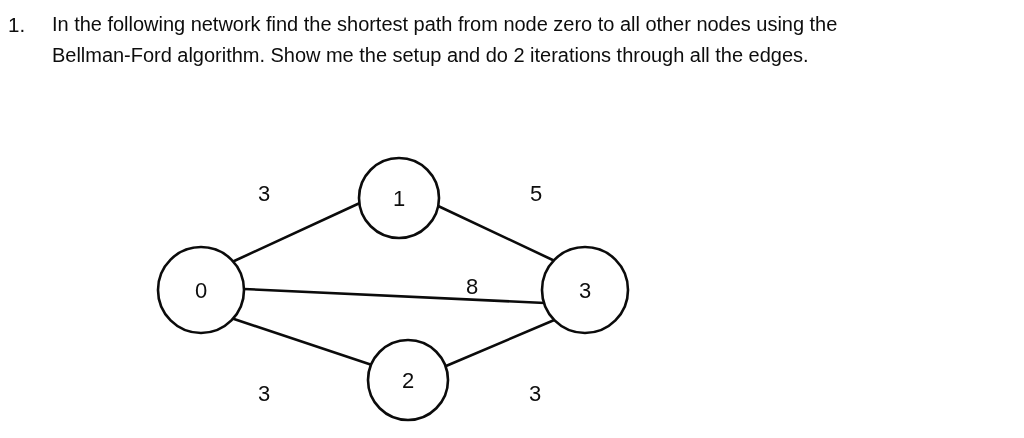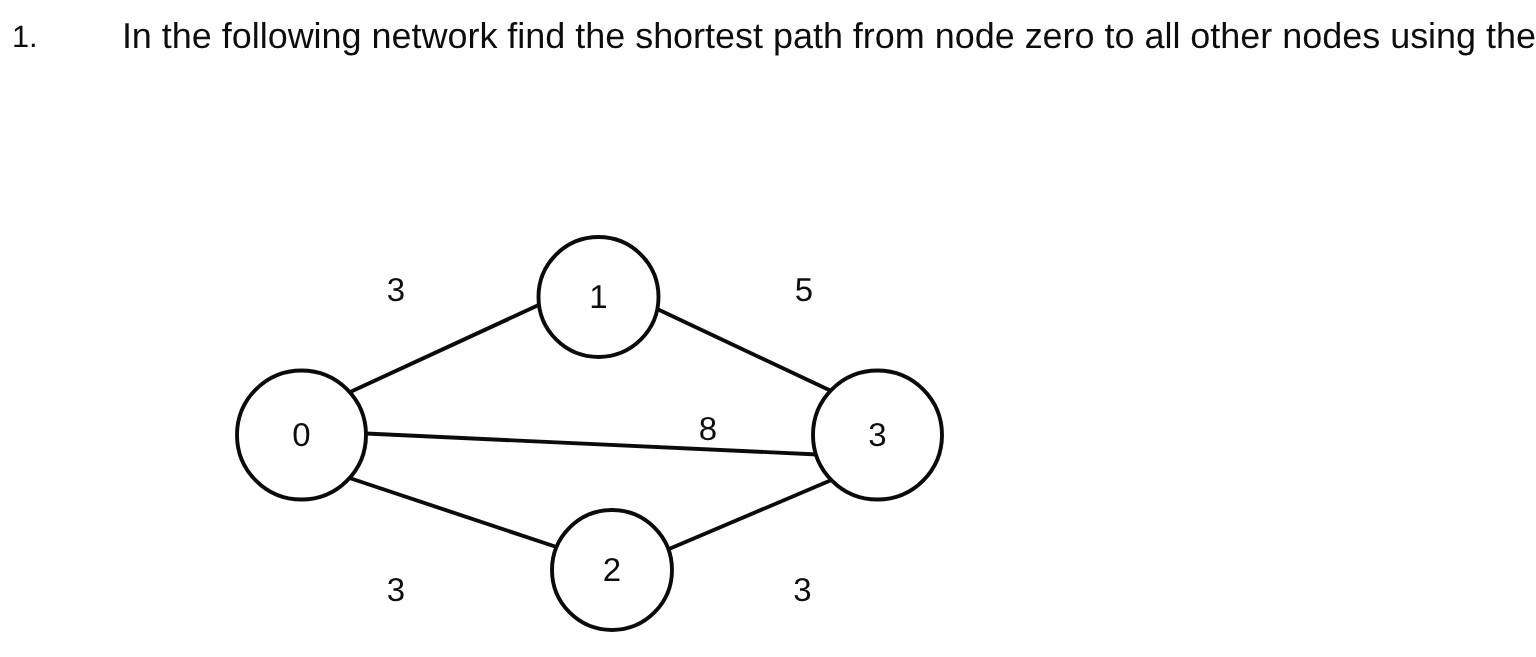--- a/index.html
+++ b/index.html
@@ -34,25 +34,24 @@
     width: 52px;
     flex: 0 0 52px;
     padding-left: 8px;
     box-sizing: border-box;
     font-size: 20.5px;
     line-height: 31px;
     color: #0d0d0d;
   }
   .question-text {
     flex: 1 1 auto;
-    font-size: 24px;
+    font-size: 20px;
     line-height: 31px;
     color: #0d0d0d;
     letter-spacing: -0.02px;
-    text-align: right;
   }
   .question-text .line {
     display: block;
     white-space: nowrap;
   }
 
   
   .figure-wrap {
     position: absolute;
     left: 0;
@@ -92,20 +91,21 @@
   }
 </style>
 </head>
 <body>
 
 <div class="question-block">
   <div class="question-row">
     <div class="question-number">1.</div>
     <div class="question-text">
       <span class="line">In the following network find the shortest path from node zero to all other nodes using the</span>
+      <span class="line">Bellman-Ford algorithm.  Show me the setup and do 2 iterations through all the edges.</span>
     </div>
   </div>
 </div>
 
 <div class="figure-wrap">
   <svg class="graph" viewBox="0 0 1024 306" xmlns="http://www.w3.org/2000/svg">
 
     <g>
       <line class="edge-line" x1="232" y1="130" x2="362" y2="70"></line>
       <line class="edge-line" x1="436" y1="73" x2="557" y2="130"></line>

